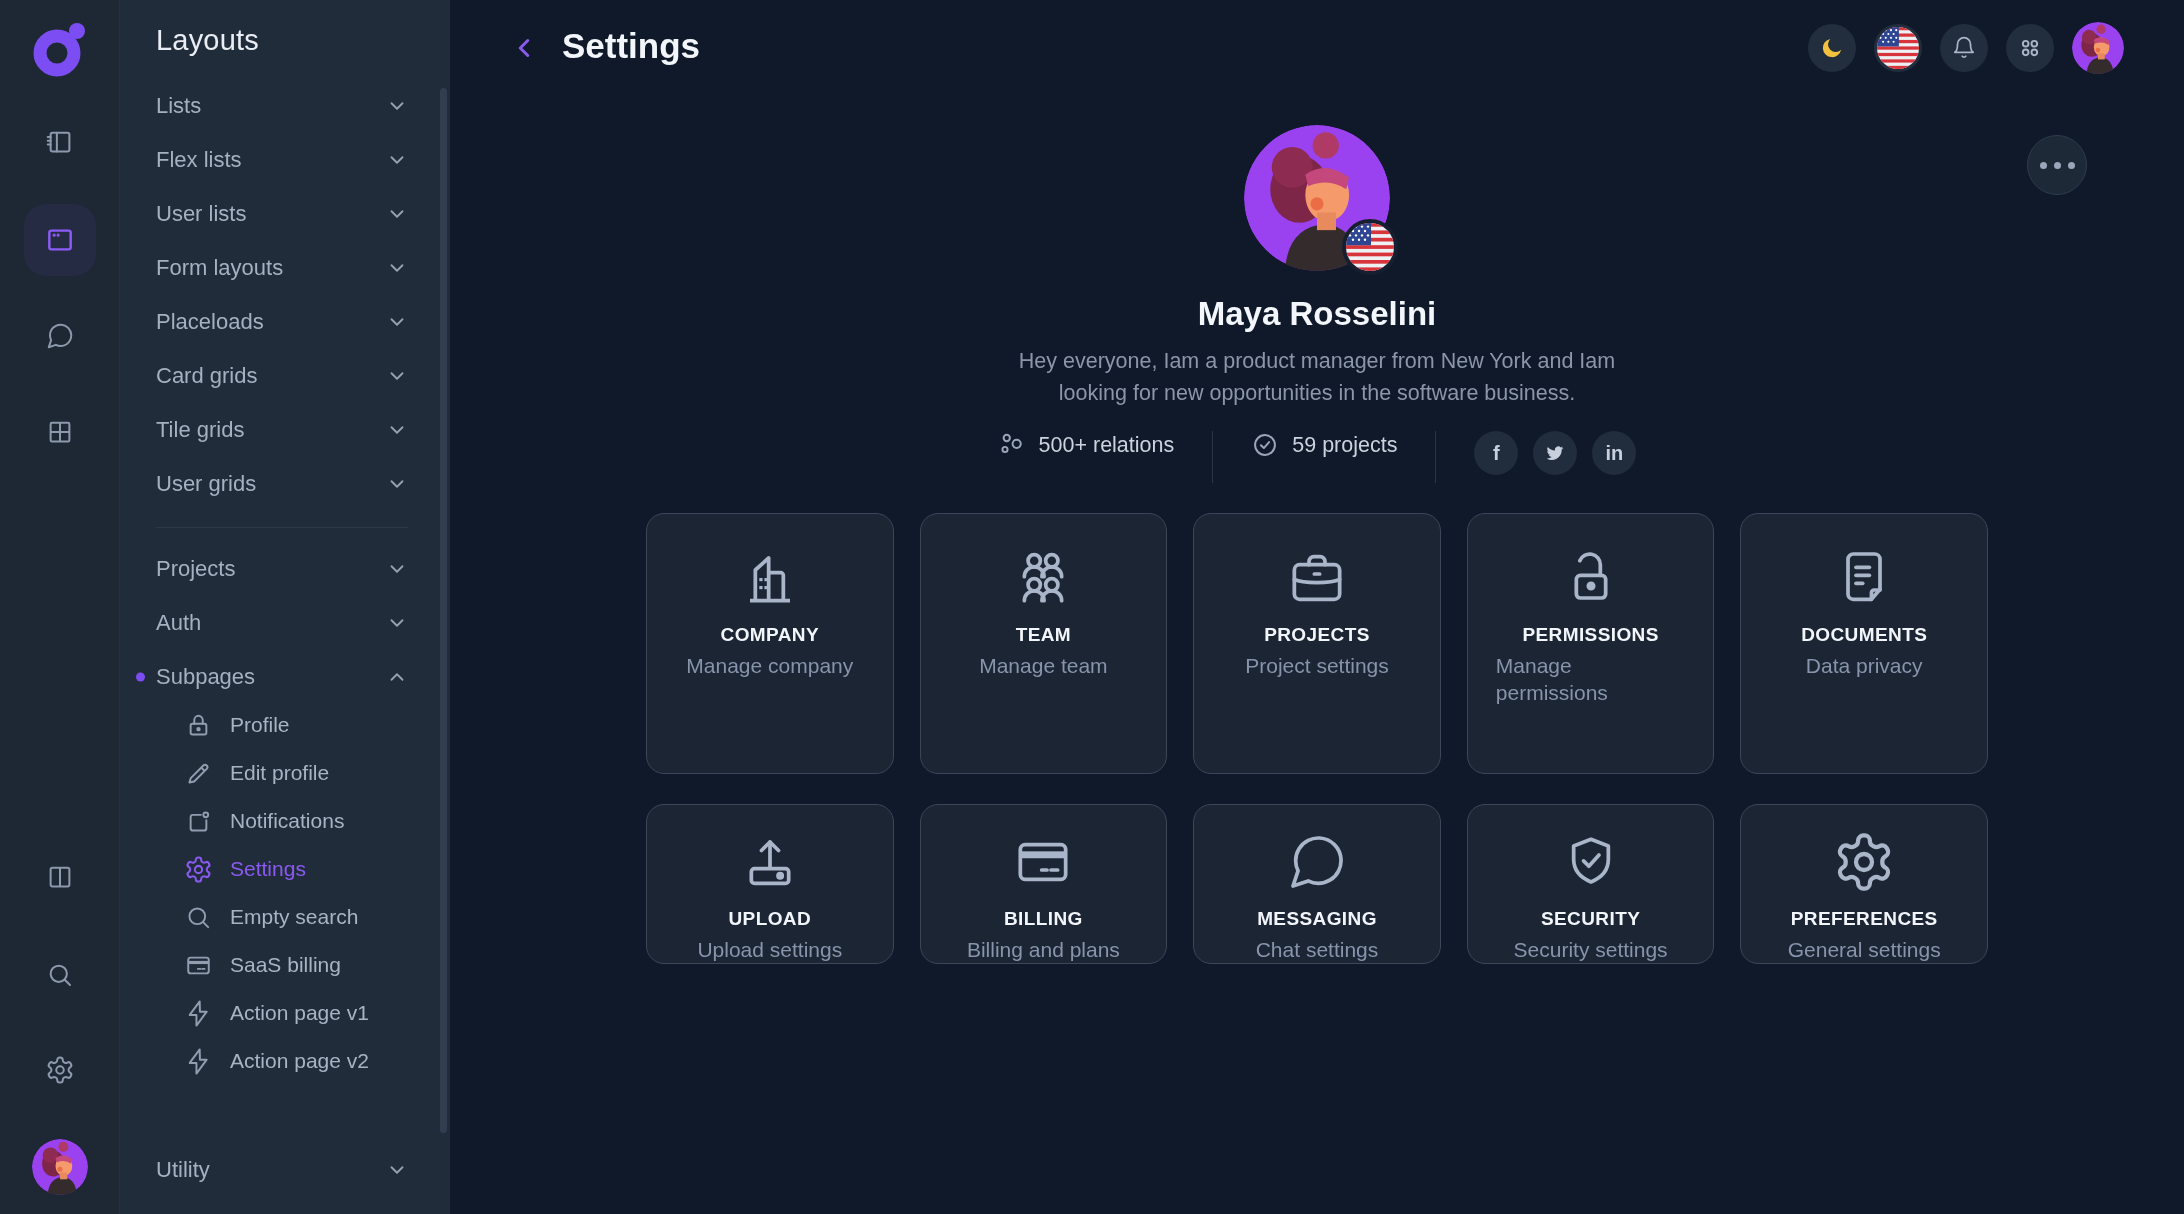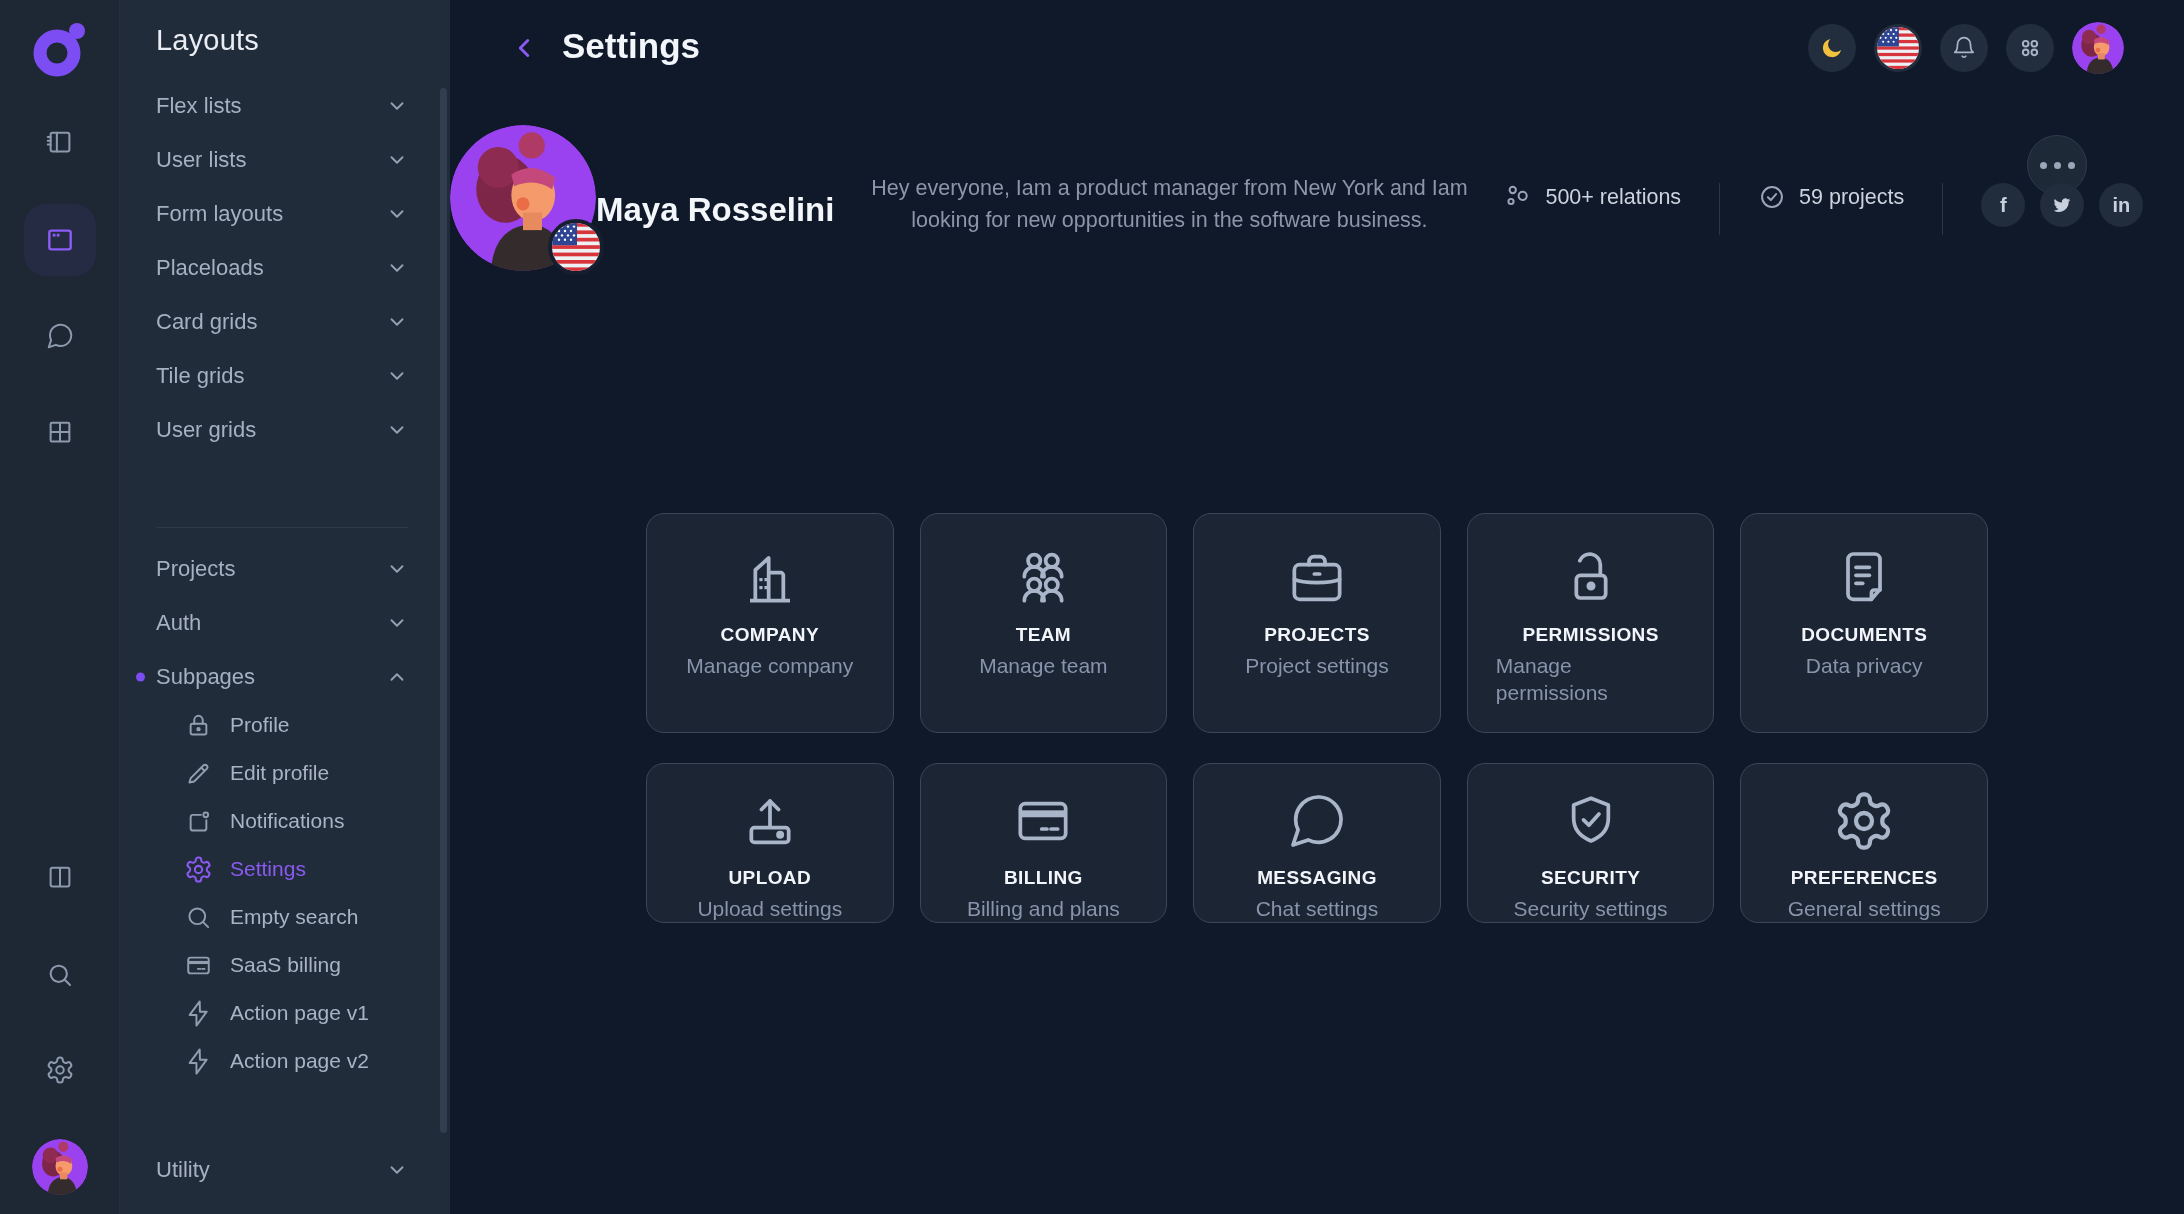--- a/index.html
+++ b/index.html
@@ -58,21 +58,21 @@
   .circle-btn svg { width:26px; height:26px; }
   .flag-btn svg.flag { width:42px; height:42px; }
   .topbar-avatar { width:52px; height:52px; background:none; }
   .topbar-avatar svg { width:52px; height:52px; }
 
   .dots-btn { position:absolute; top:135px; right:97px; width:60px; height:60px; border-radius:50%;
     background:#1e2938; border:1px solid #2e3a4e; display:flex; align-items:center; justify-content:center; gap:7px; cursor:pointer; }
   .dots-btn i { width:7px; height:7px; border-radius:50%; background:#9aa7bb; }
 
   
-  .profile { position:absolute; top:125px; left:0; right:0; display:flex; align-items:center; }
+  .profile { position:absolute; top:125px; left:0; right:0; display:flex; flex-direction:column; align-items:center; }
   .pf-avatar { position:relative; width:146px; height:146px; }
   .pf-avatar .pic { width:146px; height:146px; border-radius:50%; overflow:hidden; }
   .pf-badge { position:absolute; right:-8px; bottom:-4px; width:56px; height:56px; border-radius:50%;
     border:4px solid #161f30; background:#161f30; }
   .pf-badge svg { width:48px; height:48px; }
   .pf-name { margin-top:24px; font-size:33px; font-weight:600; color:#f3f6fa; }
   .pf-bio { margin-top:12px; max-width:670px; text-align:center; font-size:21.5px; line-height:32px; color:#8c96a9; }
   .pf-stats { margin-top:22px; display:flex; align-items:flex-start; }
   .stat { display:flex; align-items:center; gap:13px; color:#ccd3de; font-size:21.5px; }
   .stat .stat-icon { color:#9aa6b8; display:flex; }
@@ -82,21 +82,21 @@
   .soc {
     width:44px; height:44px; border-radius:50%; background:#212c3c; color:#c7d0dc;
     display:flex; align-items:center; justify-content:center; cursor:pointer;
     font-size:20px; font-weight:700;
   }
   .soc svg { width:20px; height:20px; fill:currentColor; }
 
   
   .cards { position:absolute; left:196px; top:513px; width:1342px; }
   .card-row { display:grid; grid-template-columns:repeat(5,1fr); gap:26px; }
-  .card-row.r1 { height:220px; margin-bottom:30px; }
+  .card-row.r1 { height:261px; margin-bottom:30px; }
   .card-row.r2 { height:132px; }
   .card {
     background:#1c2534; border:1.5px solid #3a4759; border-radius:18px; cursor:pointer;
     display:flex; flex-direction:column; align-items:center; padding:32px 28px 0;
   }
   .card-row.r2 .card { padding-top:25px; }
   .card .cicon { color:#a9b5c8; }
   .card .cicon svg { width:64px; height:64px; }
   .card-title { margin-top:14px; font-size:19px; font-weight:700; letter-spacing:.4px; color:#f2f5f9; }
   .card-sub { margin-top:6px; font-size:21px; line-height:27px; color:#8794ab; }
@@ -177,20 +177,28 @@
       <path d="M28 100 Q30 70 55 68 Q78 70 80 100 Z" fill="#342c2c"></path>
       <rect x="50" y="60" width="13" height="12" fill="#e78a5d"></rect>
     </svg>
   </div>
 </aside>
 
 <nav class="sidebar">
   <div class="sb-title">Layouts</div>
 
   <div class="sb-list" style="top:79px">
+    <div class="sb-row">
+      <span>Lists</span>
+      <span class="chev">
+          <svg viewBox="0 0 24 24" fill="none" stroke="currentColor" stroke-width="2" stroke-linecap="round" stroke-linejoin="round">
+            <polyline points="6 9 12 15 18 9"></polyline>
+          </svg>
+        </span>
+    </div>
     <div class="sb-row">
       <span>Flex lists</span>
       <span class="chev">
           <svg viewBox="0 0 24 24" fill="none" stroke="currentColor" stroke-width="2" stroke-linecap="round" stroke-linejoin="round">
             <polyline points="6 9 12 15 18 9"></polyline>
           </svg>
         </span>
     </div>
     <div class="sb-row">
       <span>User lists</span>

